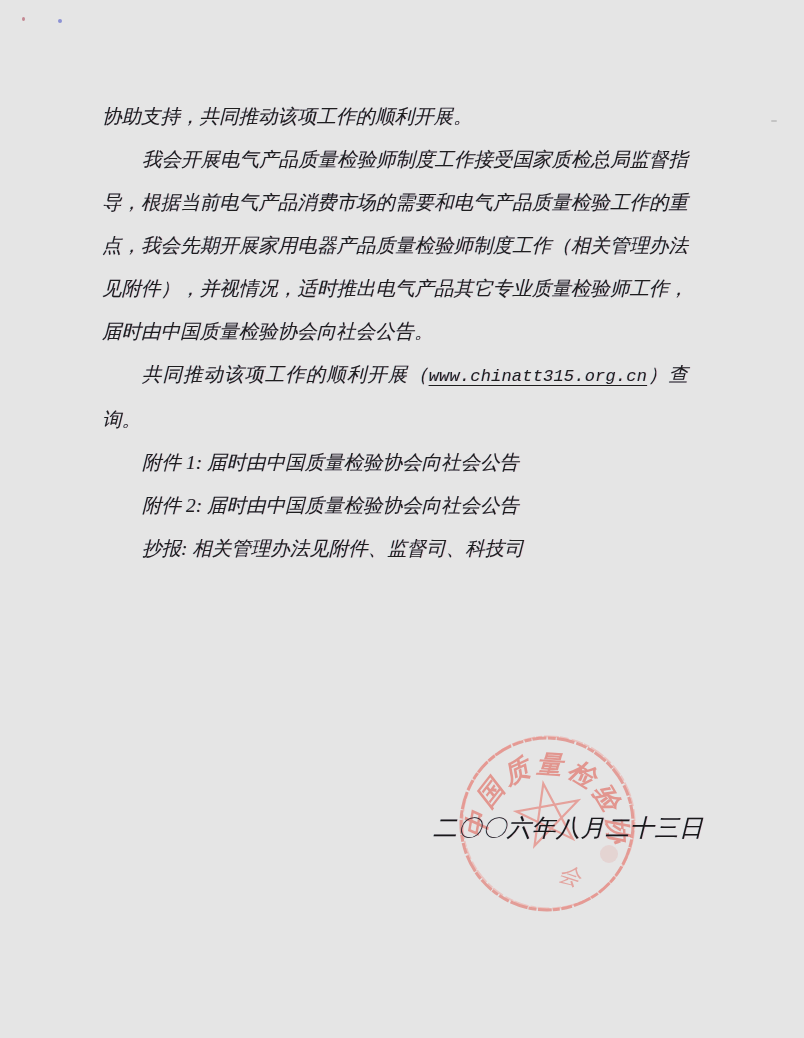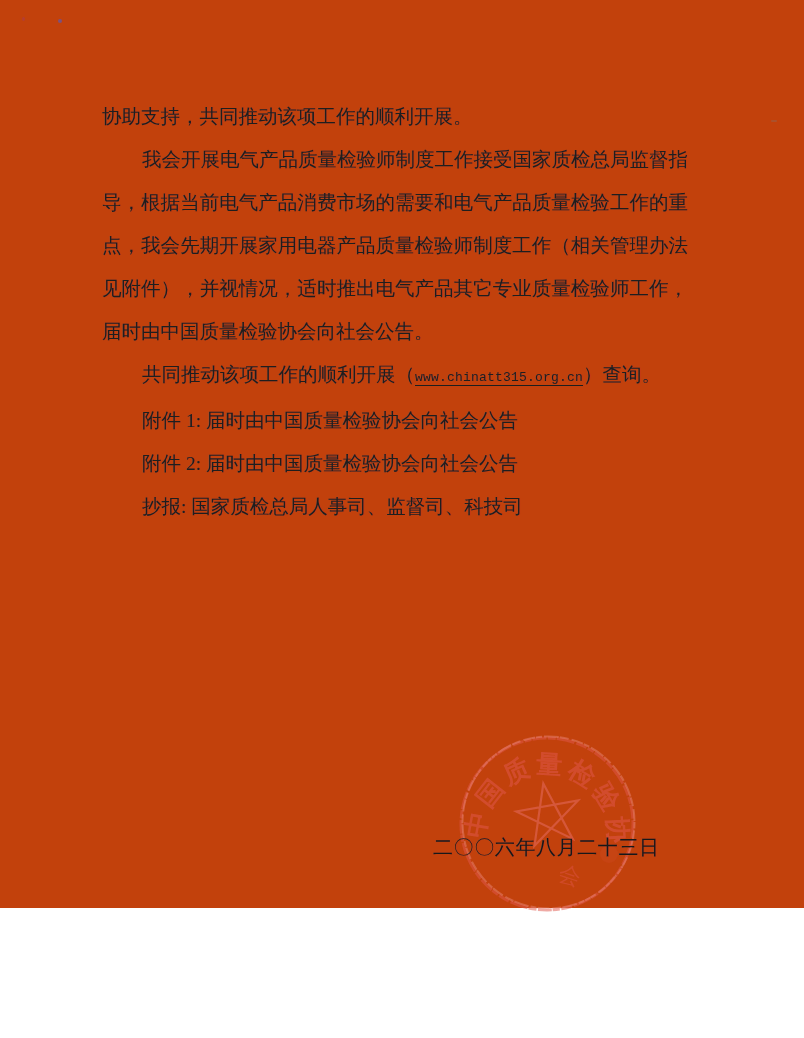--- a/index.html
+++ b/index.html
@@ -1,46 +1,46 @@
 <!DOCTYPE html>
 <html><head>
 <meta charset="utf-8">
 <style>
   html,body{margin:0;padding:0;}
   body{
     width:804px;height:1038px;background:#ffffff;overflow:hidden;
     font-family:"Liberation Serif","DejaVu Serif",serif;
   }
-  .page{position:relative;width:804px;height:908px;background:#c2410c;}
+  .page{position:relative;width:804px;height:1038px;background:#e5e5e5;font-style:italic;}
 
   
   .body-text{
     position:absolute;left:102px;top:95px;width:586px;
     font-size:19.5px;line-height:43px;color:#1e1e1e;
     text-align:justify;
   }
   .body-text p{margin:0;}
   .scantext{
     text-shadow:0.6px 0 rgba(220,0,110,0.16), -0.6px 0 rgba(0,150,210,0.16);
   }
   .indent{text-indent:40px;}
   .website-par{margin-right:-16px;}
   .url{
     font-family:"Liberation Mono","DejaVu Sans Mono",monospace;
-    font-size:13px;letter-spacing:0.2px;word-break:keep-all;white-space:nowrap;
+    font-size:17px;letter-spacing:0.2px;word-break:keep-all;white-space:nowrap;
     text-decoration:underline;text-underline-offset:4px;
   }
   .attachment-1{margin-top:10px;}
   .attachment-2{margin-top:5px;}
   .cc-line{margin-top:54px;}
 
   
   .date-line{
-    position:absolute;left:433px;top:834px;
-    font-size:20px;letter-spacing:0.6px;color:#181818;white-space:nowrap;
+    position:absolute;left:433px;top:812px;
+    font-size:24px;letter-spacing:0.6px;color:#181818;white-space:nowrap;
   }
 
   
   .seal{position:absolute;left:437px;top:714px;width:220px;height:220px;}
 
   
   .speck{position:absolute;border-radius:50%;}
   .speck-red{left:22px;top:17px;width:3px;height:4px;background:rgba(170,60,80,0.55);}
   .speck-blue{left:58px;top:19px;width:4px;height:4px;background:rgba(80,90,200,0.6);}
   .speck-gray{left:771px;top:120px;width:6px;height:2px;background:rgba(120,120,120,0.3);border-radius:1px;}
@@ -58,21 +58,21 @@
     <p class="scantext">协助支持，共同推动该项工作的顺利开展。</p>
 
     <p class="scantext indent">我会开展电气产品质量检验师制度工作接受国家质检总局监督指导，根据当前电气产品消费市场的需要和电气产品质量检验工作的重点，我会先期开展家用电器产品质量检验师制度工作（相关管理办法见附件），并视情况，适时推出电气产品其它专业质量检验师工作，届时由中国质量检验协会向社会公告。</p>
 
     <p class="scantext indent website-par"><span>共同推动该项工作的顺利开展（</span><span class="url">www.chinatt315.org.cn</span><span>）查询。</span></p>
 
     <p class="scantext indent attachment-1">附件 1: 届时由中国质量检验协会向社会公告</p>
 
     <p class="scantext indent attachment-2">附件 2: 届时由中国质量检验协会向社会公告</p>
 
-    <p class="scantext indent cc-line">抄报: 国家质检总局人事司、监督司、科技司</p>
+    <p class="scantext indent cc-line">抄报: 相关管理办法见附件、监督司、科技司</p>
   </div>
 
   <svg class="seal" viewBox="0 0 220 220" xmlns="http://www.w3.org/2000/svg">
     <defs>
       <filter id="rough" x="-10%" y="-10%" width="120%" height="120%">
         <feGaussianBlur stdDeviation="0.65"></feGaussianBlur>
       </filter>
     </defs>
     <g filter="url(#rough)">
       <circle cx="110" cy="110" r="86" fill="none" stroke="#e0564a" stroke-width="3" opacity="0.5" stroke-dasharray="14 1.5 8 1 18 2 11 1.5 7 1"></circle>

